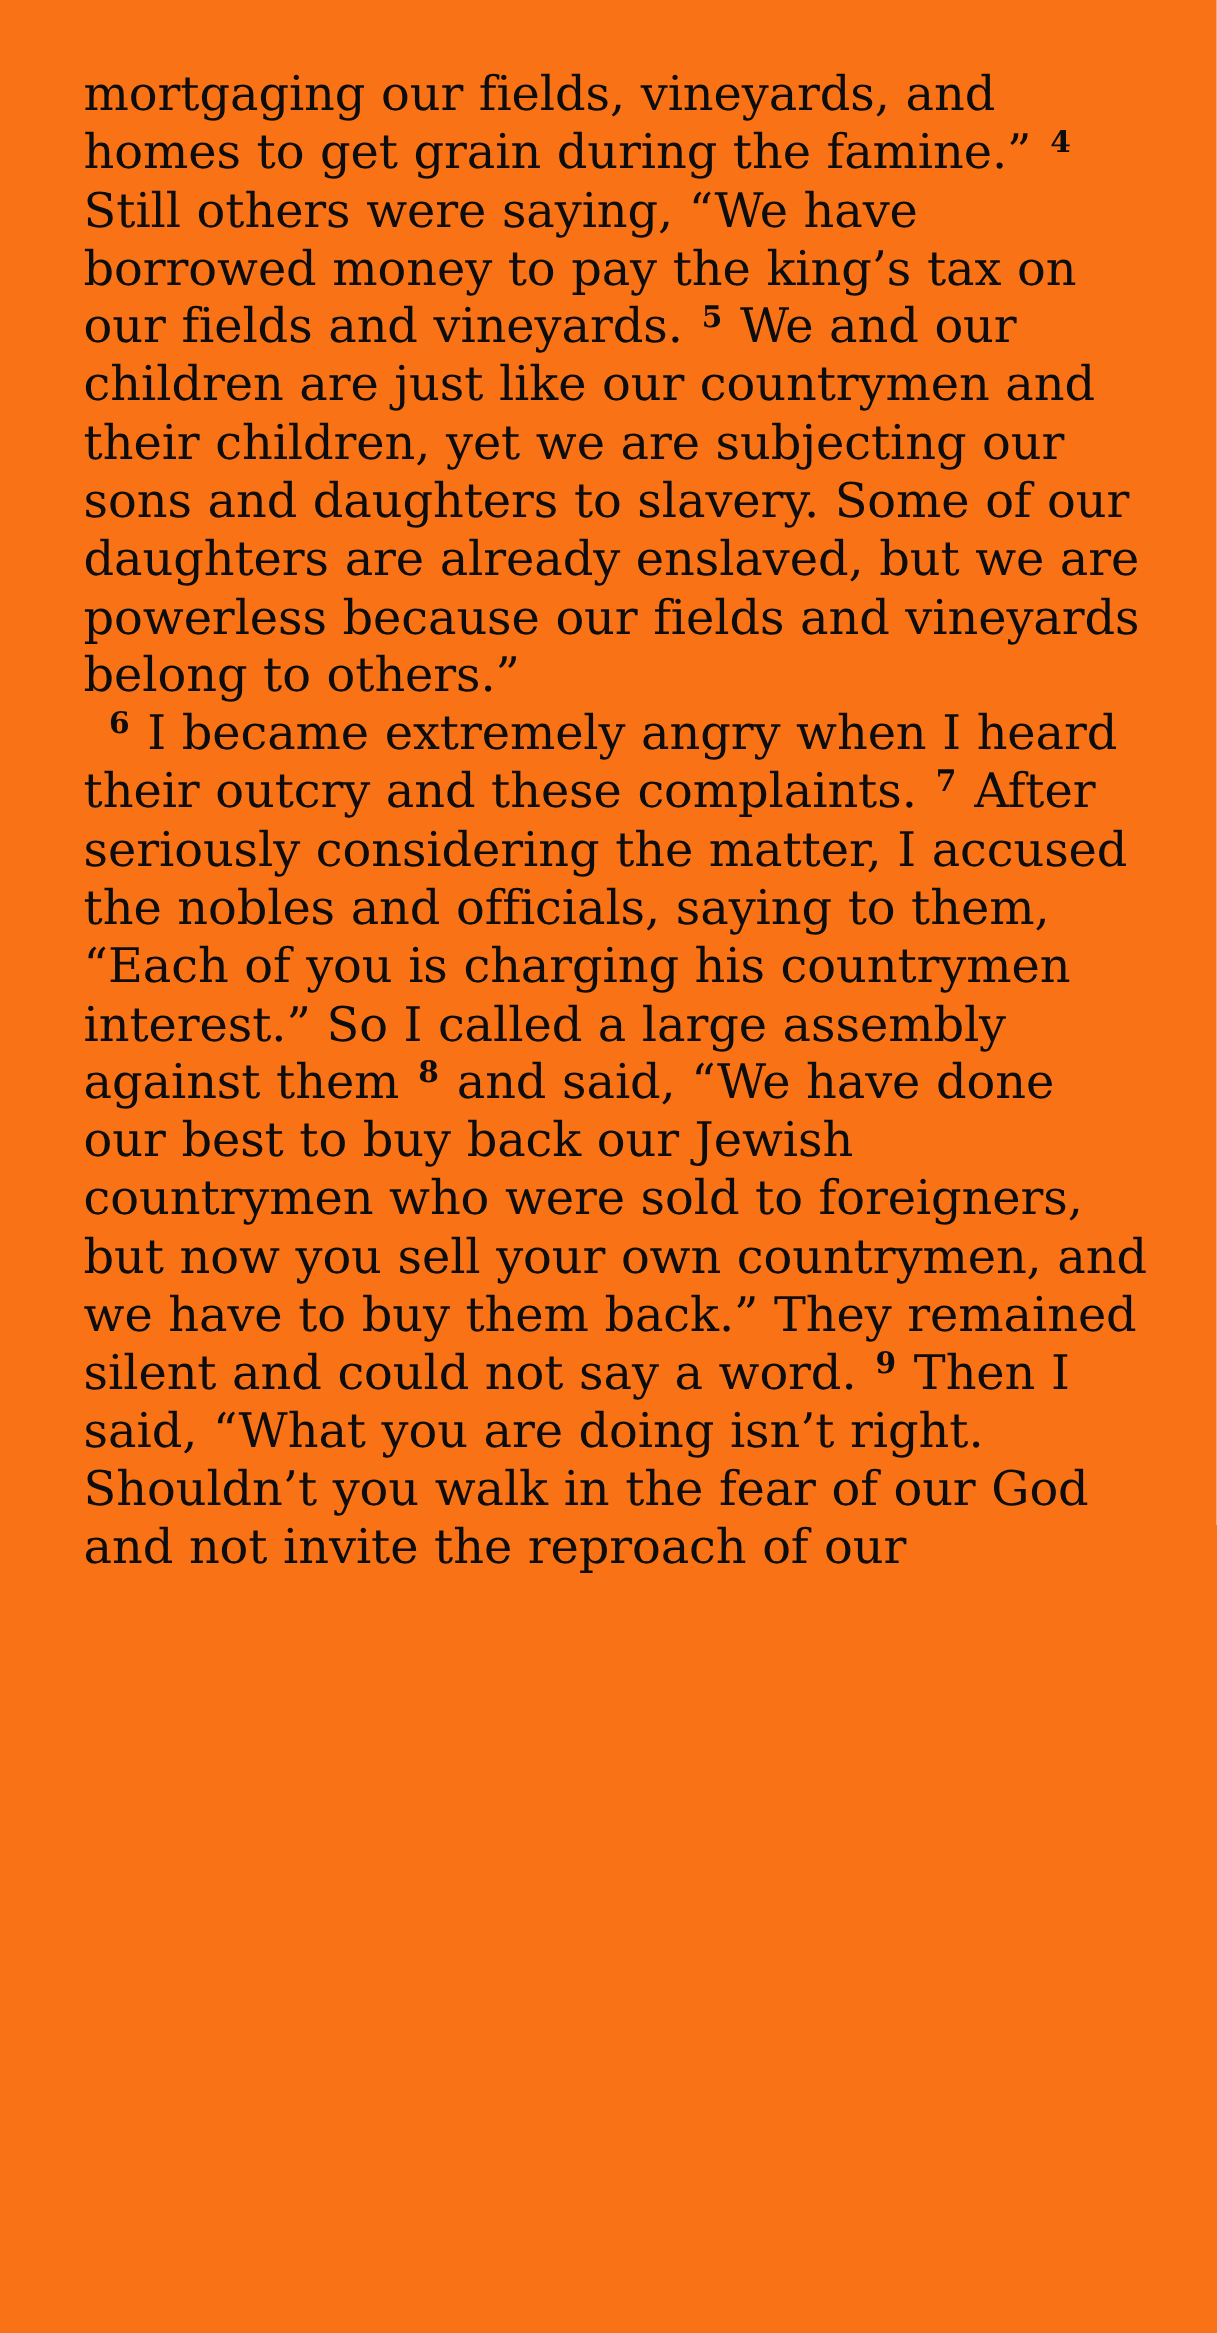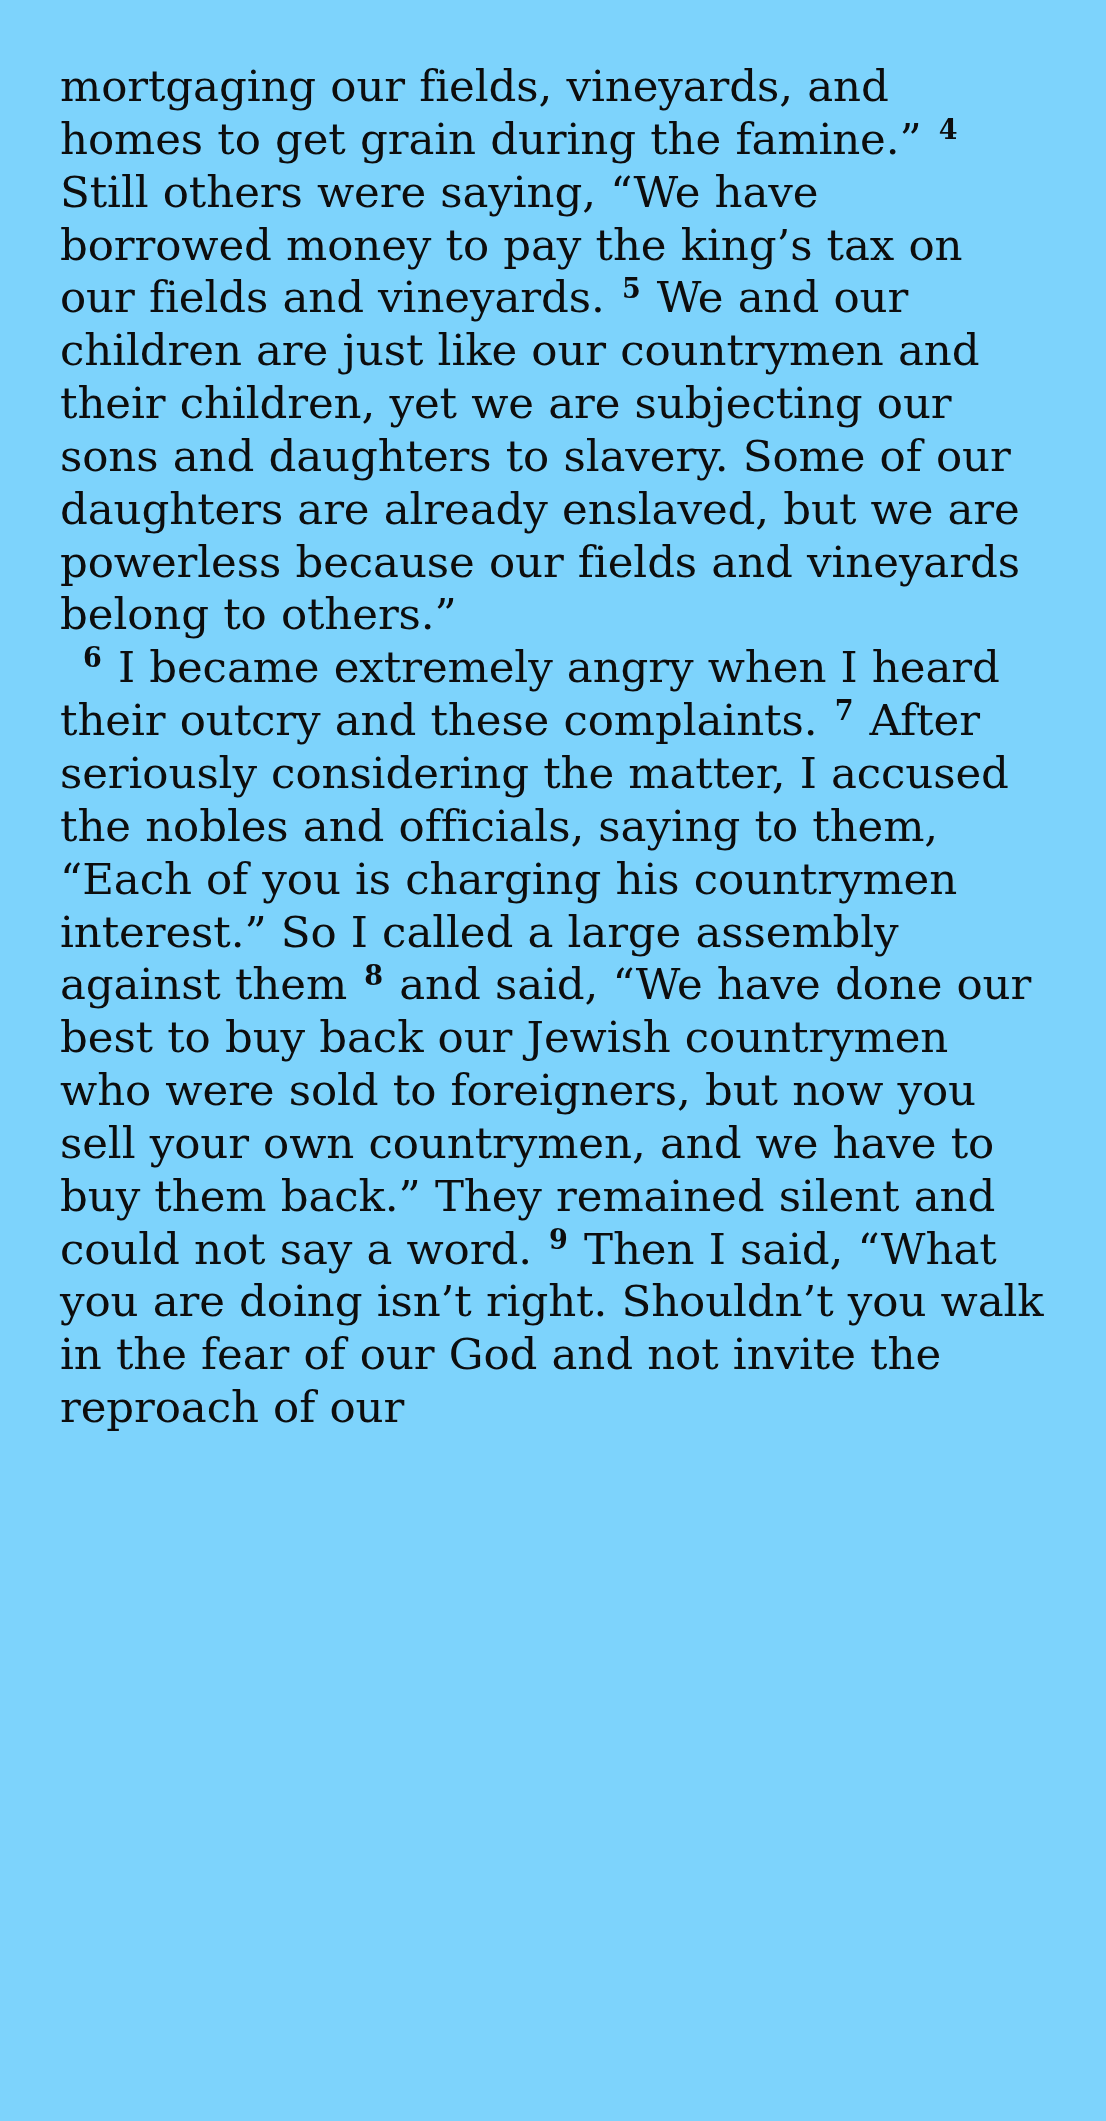--- a/index.html
+++ b/index.html
@@ -10,22 +10,22 @@
   body {
     width: 1106px;
     min-height: 2121px;
     font-family: "DejaVu Serif", "Liberation Serif", serif;
     color: #0d0d0d;
   }
   .page {
     box-sizing: border-box;
     width: 1106px;
     min-height: 2121px;
-    padding: 60px 62px 40px 60px;
-    background: #7dd3fc;
+    padding: 60px 62px 40px 76px;
+    background: #f97316;
   }
   .scripture {
     font-size: 43.5px;
     line-height: 1.215;
     text-align: left;
     letter-spacing: -0.1px;
     word-spacing: 0.5px;
   }
   .verse-num {
     font-size: 27px;

